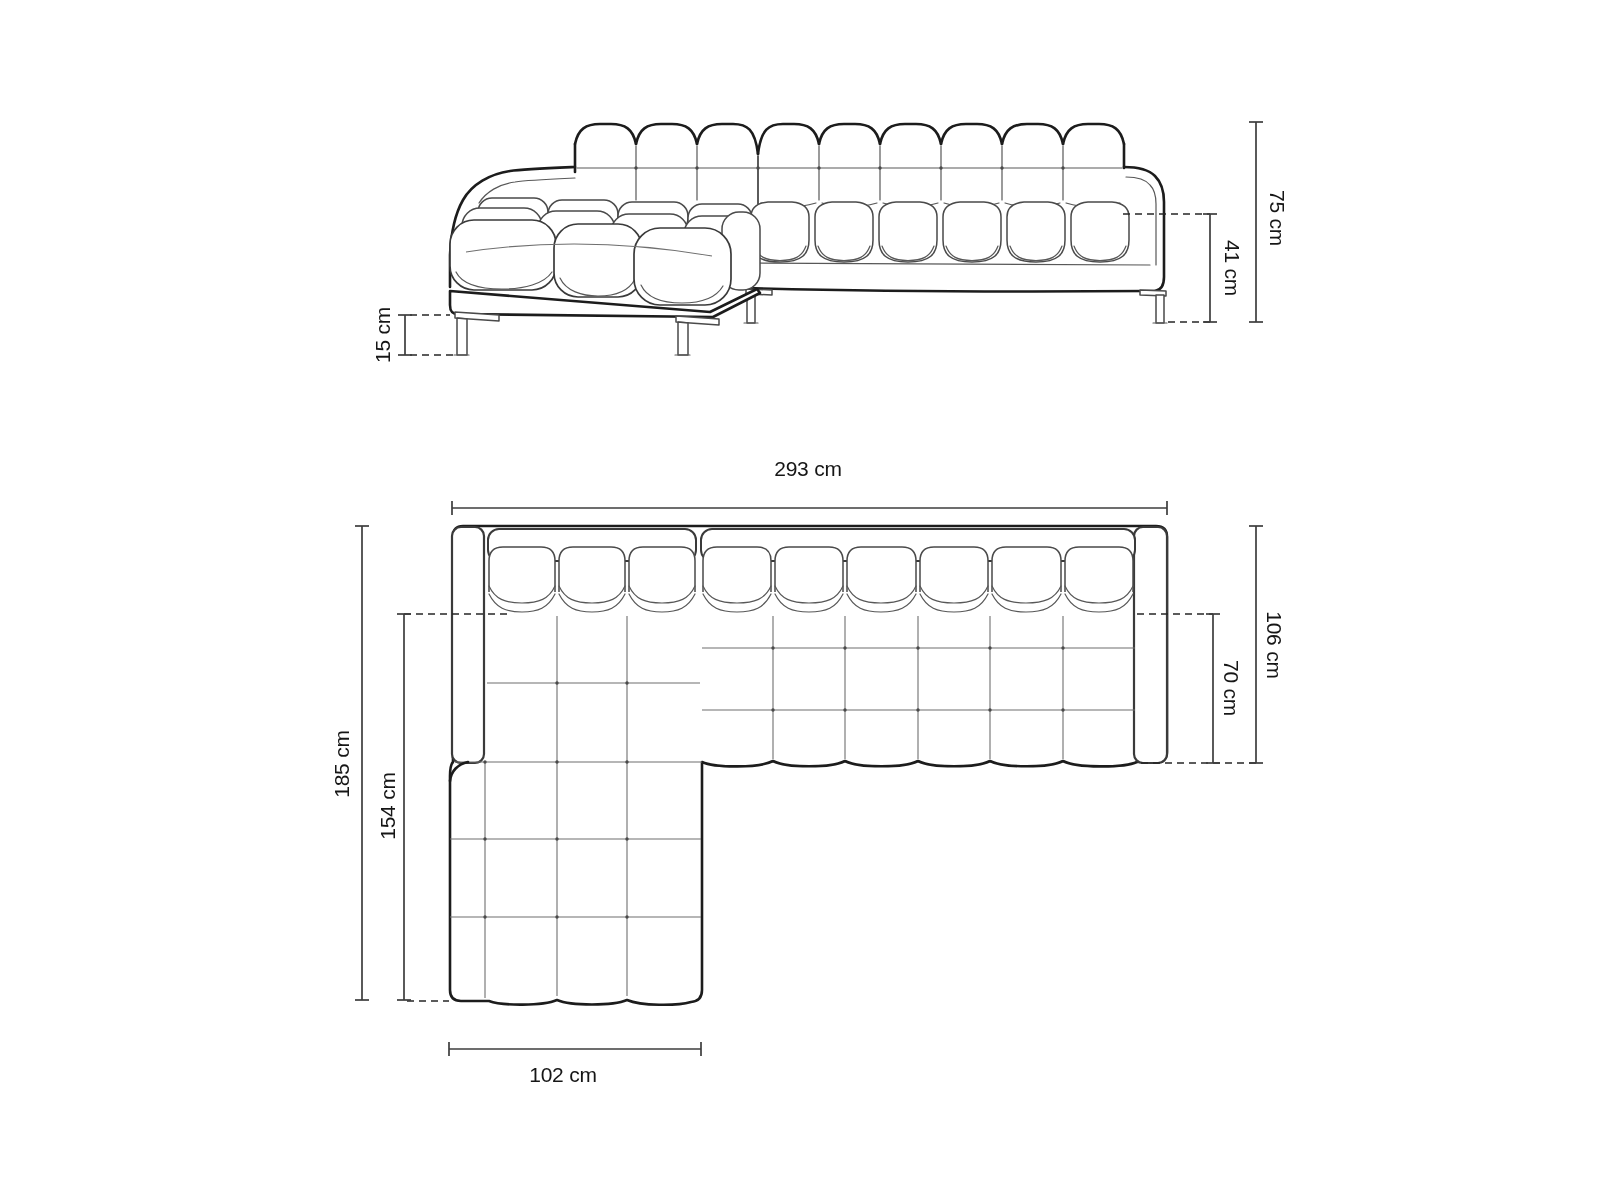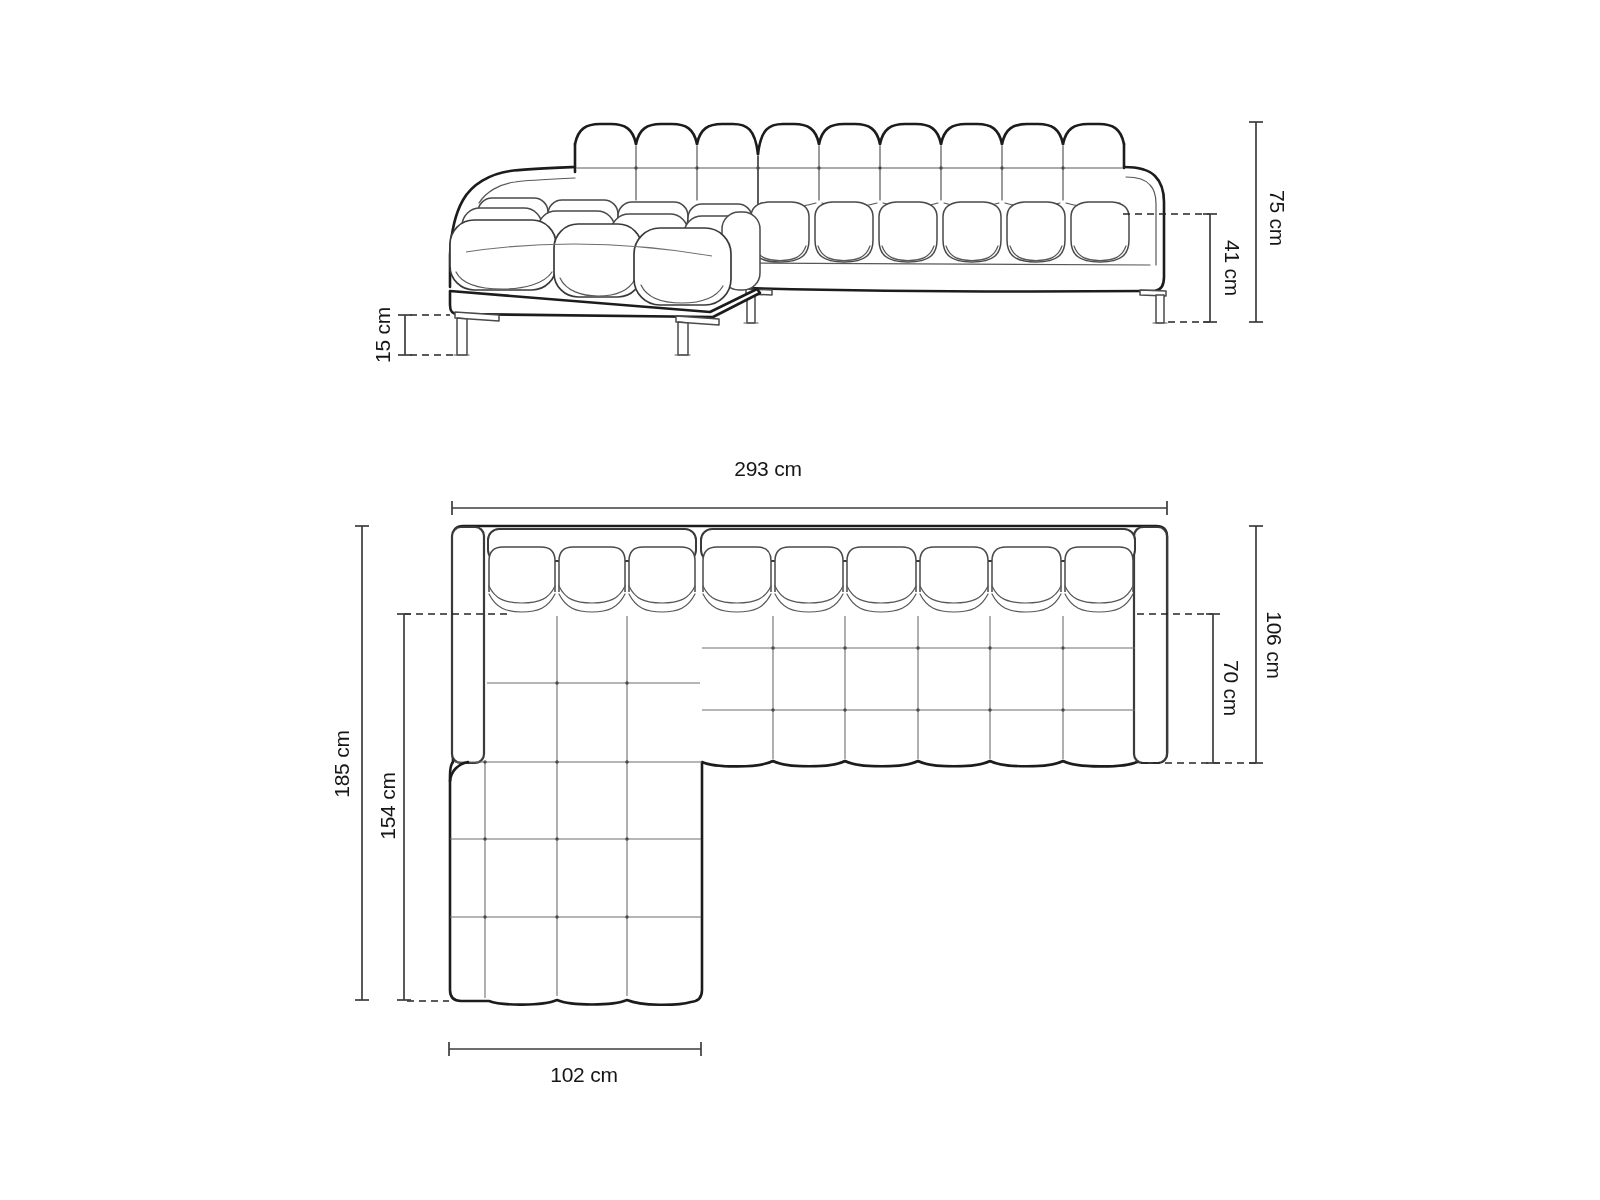--- a/index.html
+++ b/index.html
@@ -308,20 +308,20 @@
       <path class="dim" d="M449,1049 L701,1049"></path>
       <path class="dim" d="M449,1042 L449,1056"></path>
           <path class="dim" d="M701,1042 L701,1056"></path>
     </g>
   </g>
 </svg>
 
 <div class="dim-label rot-cw" style="left:1277px;top:218px">75 cm</div>
 <div class="dim-label rot-cw" style="left:1232px;top:268px">41 cm</div>
 <div class="dim-label rot-ccw" style="left:383px;top:335px">15 cm</div>
-<div class="dim-label" style="left:768px;top:469px">293 cm</div>
+<div class="dim-label" style="left:808px;top:469px">293 cm</div>
 <div class="dim-label rot-cw" style="left:1274px;top:645px">106 cm</div>
 <div class="dim-label rot-cw" style="left:1231px;top:688px">70 cm</div>
 <div class="dim-label rot-ccw" style="left:342px;top:764px">185 cm</div>
 <div class="dim-label rot-ccw" style="left:388px;top:806px">154 cm</div>
-<div class="dim-label" style="left:584px;top:1075px">102 cm</div>
+<div class="dim-label" style="left:563px;top:1075px">102 cm</div>
 
 </div>
 
 </body></html>

